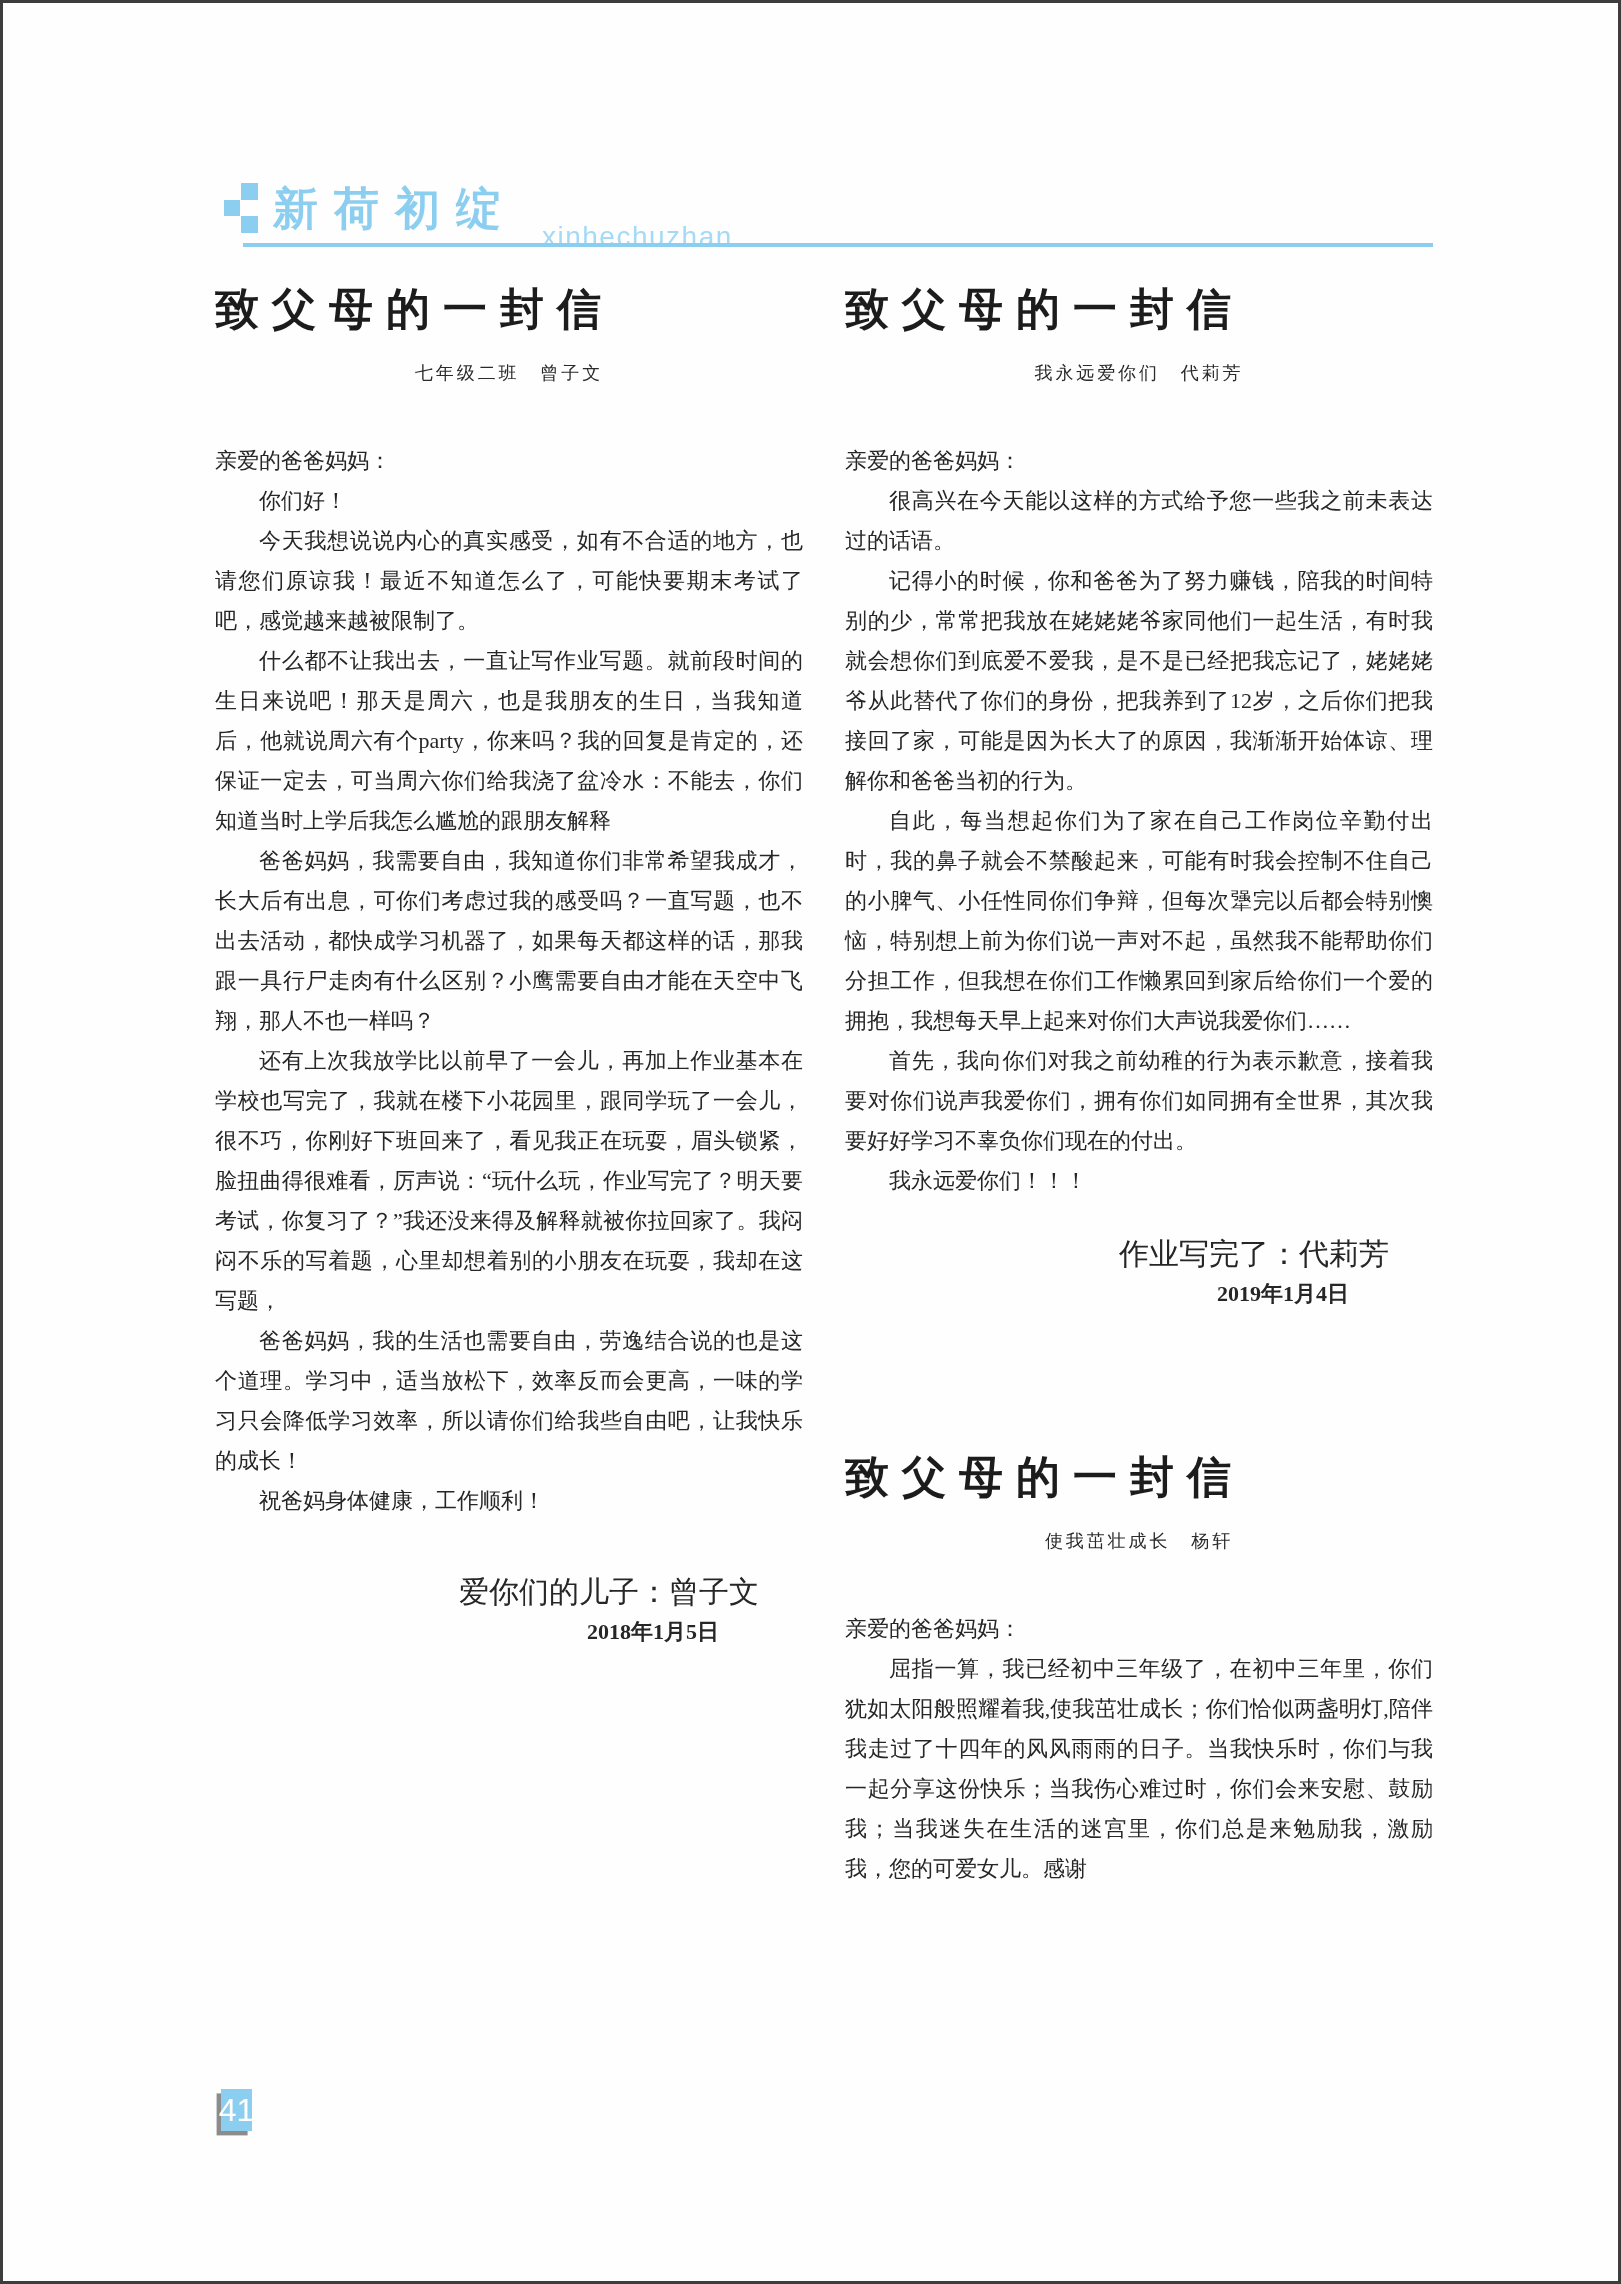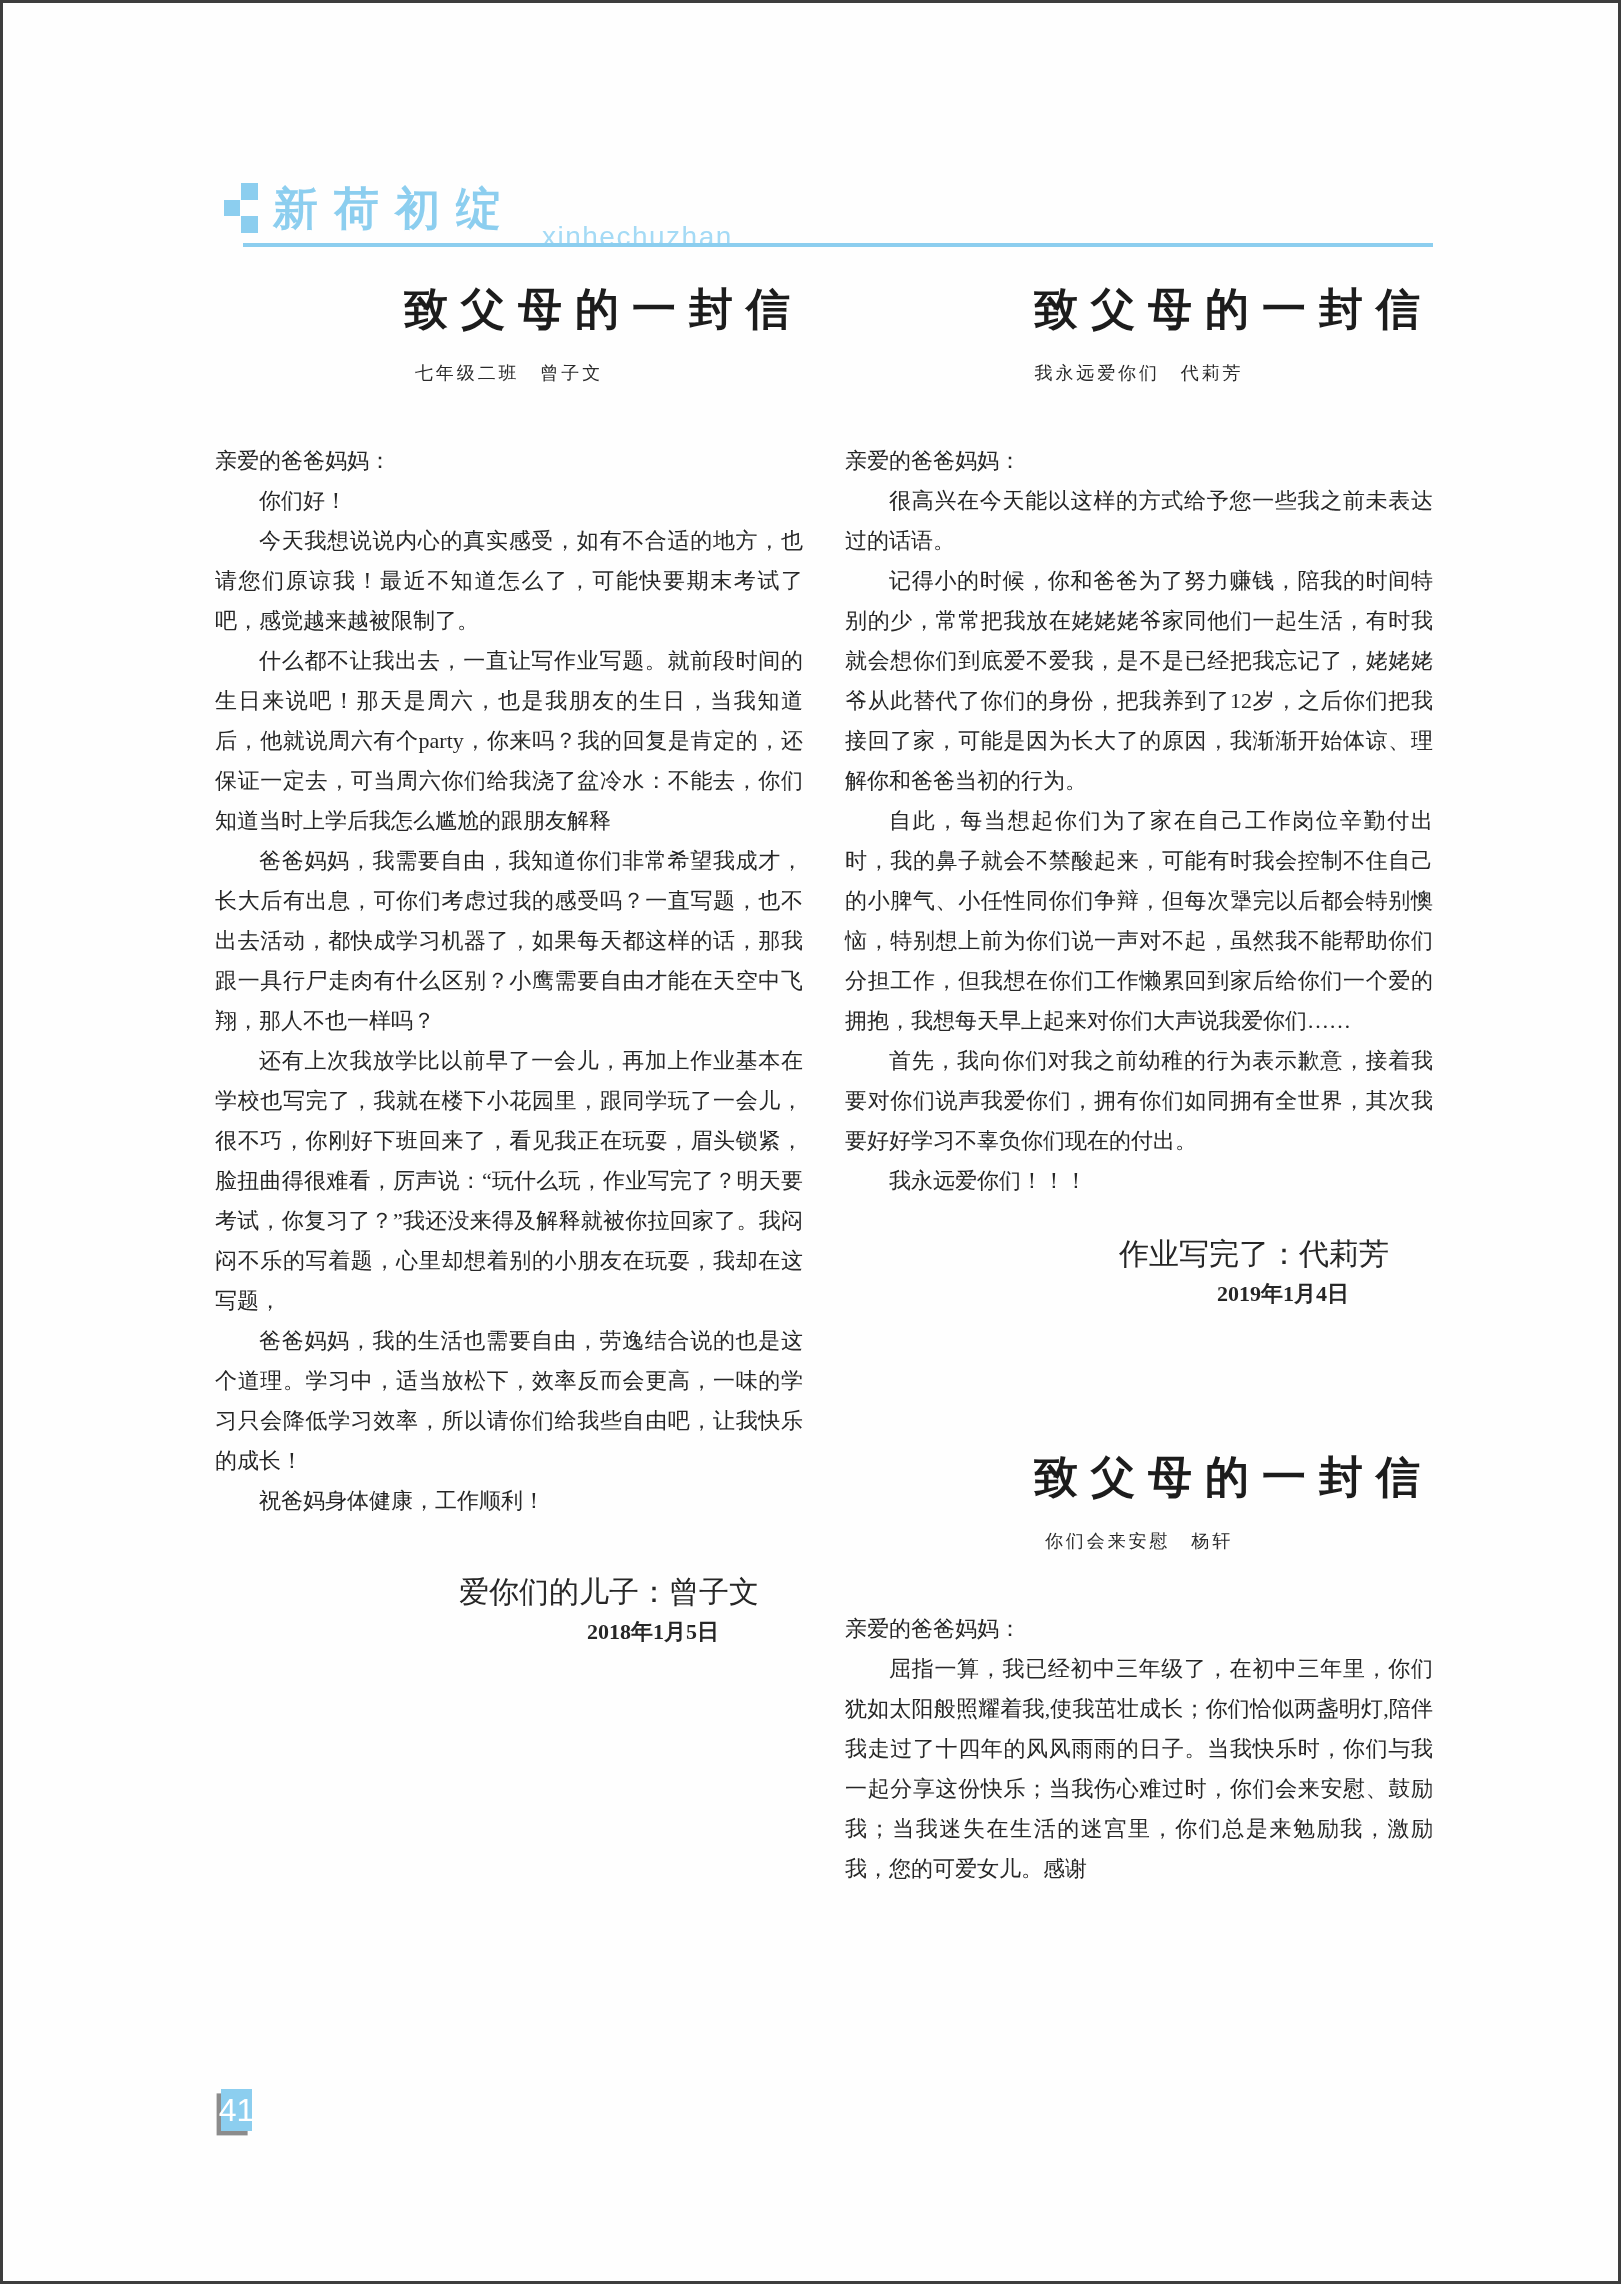--- a/index.html
+++ b/index.html
@@ -24,21 +24,21 @@
     font-family:"Liberation Sans", sans-serif; letter-spacing:1.5px;margin-top:16px;
   }
   .header-rule { position:absolute; top:240px; left:240px; width:1190px; height:4.4px; background:#8cceef; }
 
   
   .columns { position:absolute; top:269px; left:212px; right:185px; display:flex; gap:42px; }
   .column { flex:1 1 0; min-width:0; }
 
   .letter-title {
     margin:11.6px 0 0 0; font-size:44px; line-height:51px; font-weight:bold;
-    text-align:right; letter-spacing:13px; color:#1c1c1c;
+    text-align:left; letter-spacing:13px; color:#1c1c1c;
   }
   .letter-byline {
     margin-top:22px; font-size:18px; line-height:33px; text-align:center;
     letter-spacing:2.9px; color:#2a2a2a;
   }
   .letter-body { margin-top:51px; }
   .letter p { margin:0; font-size:22px; line-height:40px; text-align:justify; color:#262626; }
   .letter p.salutation { text-indent:0; }
   .letter p.body-p { text-indent:2em; }
 
@@ -107,21 +107,21 @@
           <p class="body-p">我永远爱你们！！！</p>
         </div>
         <div class="sig-block tight">
           <div class="sig-name">作业写完了：代莉芳</div>
           <div class="sig-date">2019年1月4日</div>
         </div>
       </article>
 
       <article class="letter letter-third">
         <h2 class="letter-title">致父母的一封信</h2>
-        <div class="letter-byline">你们会来安慰　杨轩</div>
+        <div class="letter-byline">使我茁壮成长　杨轩</div>
         <div class="letter-body">
           <p class="salutation">亲爱的爸爸妈妈：</p>
           <p class="body-p">屈指一算，我已经初中三年级了，在初中三年里，你们犹如太阳般照耀着我,使我茁壮成长；你们恰似两盏明灯,陪伴我走过了十四年的风风雨雨的日子。当我快乐时，你们与我一起分享这份快乐；当我伤心难过时，你们会来安慰、鼓励我；当我迷失在生活的迷宫里，你们总是来勉励我，激励我，您的可爱女儿。感谢</p>
         </div>
       </article>
     </div>
 
   </div>
 
   <div class="page-number">41</div>

